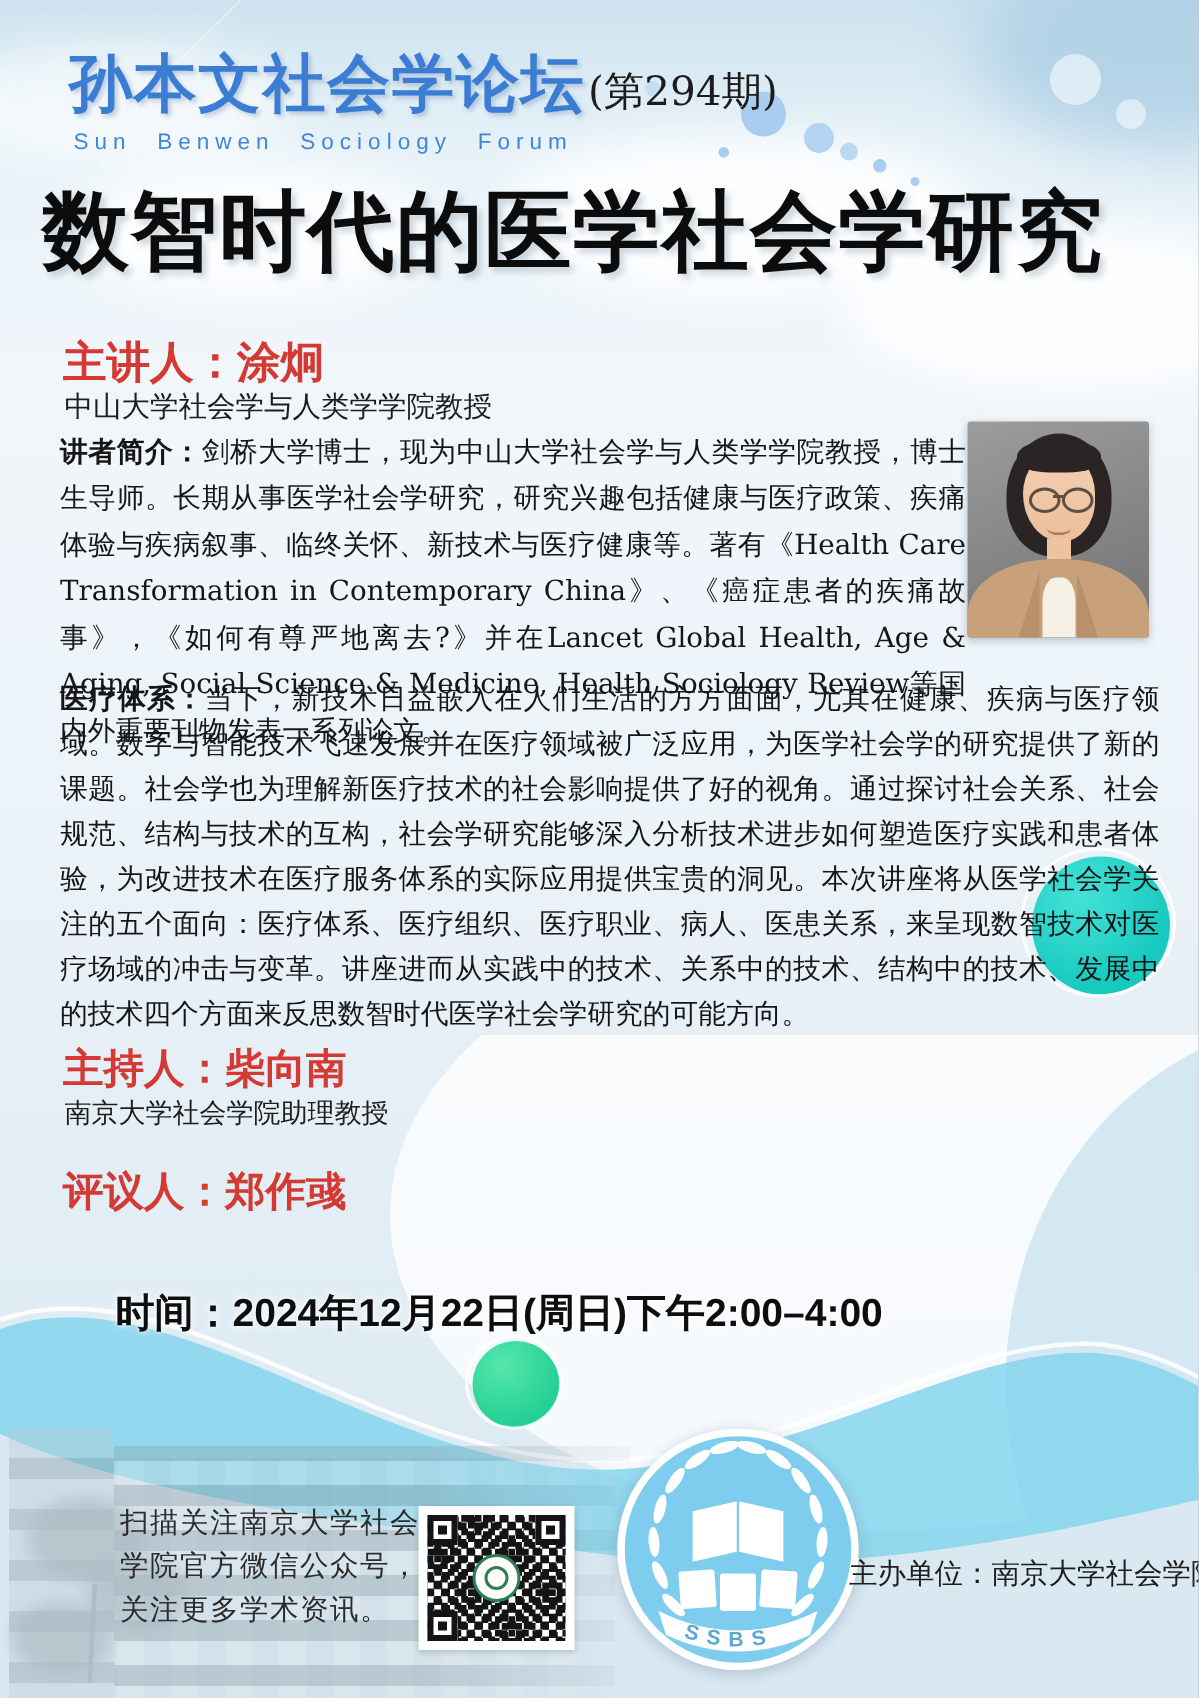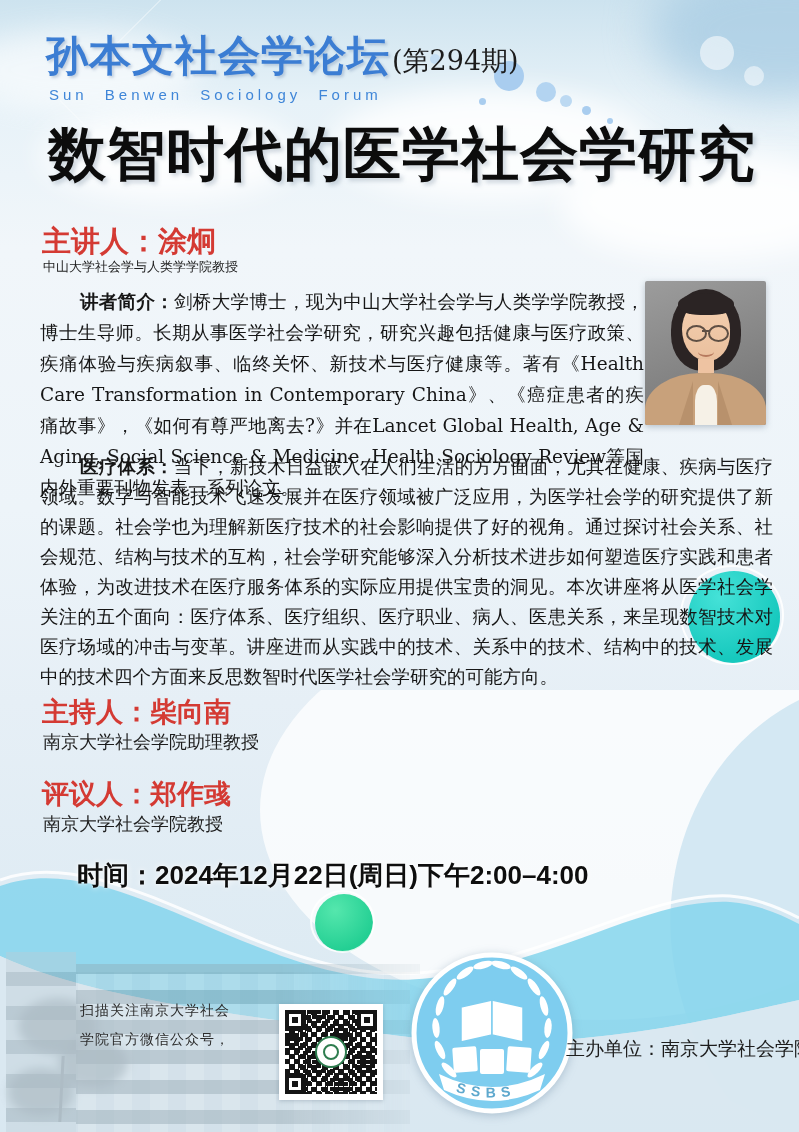--- a/index.html
+++ b/index.html
@@ -14,32 +14,32 @@
   .cloud{border-radius:50%;background:rgba(255,255,255,.85);filter:blur(14px);}
   .skytint{border-radius:50%;filter:blur(22px);}
   .bubble{border-radius:50%;}
   .sparkle{background:rgba(255,255,255,.5);height:1px;transform-origin:left center;}
   
   .forum-line{left:46px;top:28px;white-space:nowrap;}
   .forum-title{font-size:42px;font-weight:900;color:#3b7dd3;letter-spacing:1px;
     text-shadow:2px 2px 3px rgba(100,130,170,.35);}
   .forum-issue{font-size:27px;font-weight:400;color:#1c1c1c;font-family:"DejaVu Serif",serif;margin-left:2px;}
   .forum-en{left:49px;top:86px;font-size:15px;font-weight:400;color:#3f86d8;letter-spacing:4px;word-spacing:9px;}
-  .lecture-title{left:48px;top:116px;font-size:58px;font-weight:900;color:#0c0c0c;letter-spacing:1px;white-space:nowrap;
+  .lecture-title{left:28px;top:116px;font-size:58px;font-weight:900;color:#0c0c0c;letter-spacing:1px;white-space:nowrap;
     text-shadow:3px 3px 4px rgba(120,140,160,.35);text-align:right;}
   
   .red-heading{font-weight:900;color:#d43a33;white-space:nowrap;text-align:right;}
   .speaker-heading{left:42px;top:222px;font-size:29px;}
   .affil{font-family:"DejaVu Serif",serif;color:#1d1d1d;white-space:nowrap;}
-  .speaker-affil{left:43px;top:258px;font-size:13px;}
+  .speaker-affil{left:43px;top:258px;font-size:19px;}
   
   .para{font-family:"DejaVu Serif",serif;color:#161616;text-align:justify;z-index:5;}
   .bio-para{left:40px;top:286px;width:604px;font-size:18.5px;line-height:31px;}
   .abstract-para{left:40px;top:452px;width:733px;font-size:18.5px;line-height:30px;}
-  .para strong{font-weight:700;margin-left:40px;}
+  .para strong{font-weight:700;}
   
   .photo{left:645px;top:281px;width:121px;height:144px;background:linear-gradient(160deg,#9c9c9c,#7e7e7e 70%,#737373);
     border-radius:2px;box-shadow:0 2px 6px rgba(80,100,120,.35);overflow:hidden;z-index:6;}
   .hair{left:26px;top:8px;width:70px;height:82px;background:#2b2424;border-radius:50% 50% 44% 44%;}
   .face{left:37px;top:20px;width:48px;height:60px;background:linear-gradient(#f4d0b0,#eabf9d);border-radius:48% 48% 46% 54%;}
   .fringe{left:33px;top:12px;width:56px;height:22px;background:#2b2424;border-radius:50% 50% 40% 40%;}
   .glassL{left:41px;top:44px;width:17px;height:13px;border:2px solid #5e4f44;border-radius:50%;}
   .glassR{left:63px;top:44px;width:17px;height:13px;border:2px solid #5e4f44;border-radius:50%;}
   .bridge{left:57px;top:49px;width:7px;height:2px;background:#5e4f44;}
   .smile{left:53px;top:66px;width:16px;height:8px;border-bottom:2px solid #b77a5e;border-radius:0 0 50% 50%;}
@@ -73,21 +73,21 @@
     mask-image:linear-gradient(90deg,rgba(0,0,0,.95) 0 58%,rgba(0,0,0,0) 95%);}
   .bld-main{left:70px;top:34px;width:340px;height:160px;background-color:#c9d6dd;
     background-image:repeating-linear-gradient(0deg,transparent 0 8px,rgba(70,92,104,.55) 8px 22px,transparent 22px 30px),
                      repeating-linear-gradient(90deg,transparent 0 8px,rgba(255,255,255,.3) 8px 26px,transparent 26px 36px);}
   .bld-roof{left:60px;top:26px;width:360px;height:10px;background:#8fa3ad;}
   .bld-tower{left:6px;top:14px;width:70px;height:180px;background:#bccbd3;
     background-image:repeating-linear-gradient(0deg,transparent 0 10px,rgba(70,92,104,.45) 10px 24px,transparent 24px 34px);}
   .tree{background:#5f6f77;border-radius:50%;filter:blur(5px);opacity:.65;}
   .trunk{width:3px;height:66px;background:#66757d;transform:rotate(3deg);}
   
-  .wechat-note{font-family:"DejaVu Serif",serif;font-size:14px;color:#2c2c2c;white-space:nowrap;z-index:6;letter-spacing:1px;}
+  .wechat-note{font-family:"DejaVu Serif",serif;font-size:19px;color:#2c2c2c;white-space:nowrap;z-index:6;letter-spacing:1px;}
   .wn1{left:80px;top:1002px;} .wn2{left:80px;top:1031px;} .wn3{left:80px;top:1060px;}
   
   .qr{left:279px;top:1004px;width:104px;height:96px;background:#fff;z-index:6;box-shadow:0 1px 4px rgba(80,100,120,.3);}
   .qr-pattern{position:absolute;inset:6px;
     background:conic-gradient(#141414 25%,transparent 0 50%,#141414 0 75%,transparent 0) 0 0/9px 9px,
                conic-gradient(#141414 25%,transparent 0 50%,#141414 0 75%,transparent 0) 4px 5px/11px 11px;}
   .qr-finder{position:absolute;width:20px;height:20px;border:4px solid #141414;background:#fff;box-sizing:border-box;}
   .qr-finder::after{content:"";position:absolute;inset:3px;background:#141414;}
   .qf-tl{left:0;top:0;} .qf-tr{right:0;top:0;} .qf-bl{left:0;bottom:0;}
   .qr-emblem{position:absolute;left:50%;top:50%;width:32px;height:32px;margin:-16px 0 0 -16px;background:#fff;border-radius:50%;
@@ -167,28 +167,28 @@
 
   <div class="abs para bio-para"><strong>讲者简介：</strong><span>剑桥大学博士，现为中山大学社会学与人类学学院教授，博士生导师。长期从事医学社会学研究，研究兴趣包括健康与医疗政策、疾痛体验与疾病叙事、临终关怀、新技术与医疗健康等。著有《Health Care Transformation in Contemporary China》、《癌症患者的疾痛故事》，《如何有尊严地离去?》并在Lancet Global Health, Age &amp; Aging, Social Science &amp; Medicine, Health Sociology Review等国内外重要刊物发表一系列论文。</span></div>
 
   <div class="abs teal-circle"></div>
 
   <div class="abs para abstract-para"><strong>医疗体系：</strong><span>当下，新技术日益嵌入在人们生活的方方面面，尤其在健康、疾病与医疗领域。数字与智能技术飞速发展并在医疗领域被广泛应用，为医学社会学的研究提供了新的课题。社会学也为理解新医疗技术的社会影响提供了好的视角。通过探讨社会关系、社会规范、结构与技术的互构，社会学研究能够深入分析技术进步如何塑造医疗实践和患者体验，为改进技术在医疗服务体系的实际应用提供宝贵的洞见。本次讲座将从医学社会学关注的五个面向：医疗体系、医疗组织、医疗职业、病人、医患关系，来呈现数智技术对医疗场域的冲击与变革。讲座进而从实践中的技术、关系中的技术、结构中的技术、发展中的技术四个方面来反思数智时代医学社会学研究的可能方向。</span></div>
 
   <div class="abs red-heading host-heading">主持人：柴向南</div>
   <div class="abs red-heading disc-heading">评议人：郑作彧</div>
   <div class="abs affil host-affil">南京大学社会学院助理教授</div>
-  <div class="abs affil disc-affil">南京大学社会学院教授</div>
 
   <div class="abs green-circle"></div>
 
   <div class="abs info-line time-line"><span>时间：</span><span>2024年12月22日(周日)下午2:00–4:00</span></div>
 
   <div class="abs wechat-note wn1">扫描关注南京大学社会</div>
   <div class="abs wechat-note wn2">学院官方微信公众号，</div>
+  <div class="abs wechat-note wn3">关注更多学术资讯。</div>
 
   <div class="abs qr">
     <div class="qr-pattern">
       <div class="qr-finder qf-tl"></div>
       <div class="qr-finder qf-tr"></div>
       <div class="qr-finder qf-bl"></div>
       <div class="qr-emblem"></div>
     </div>
   </div>
 

